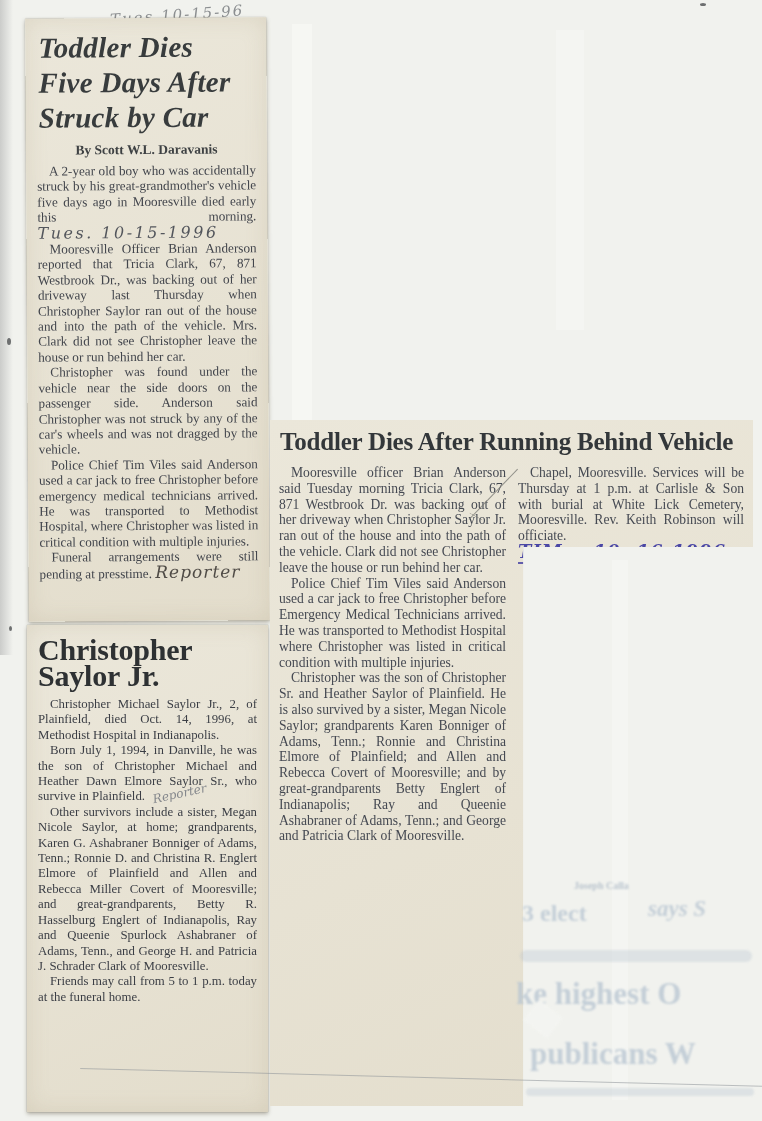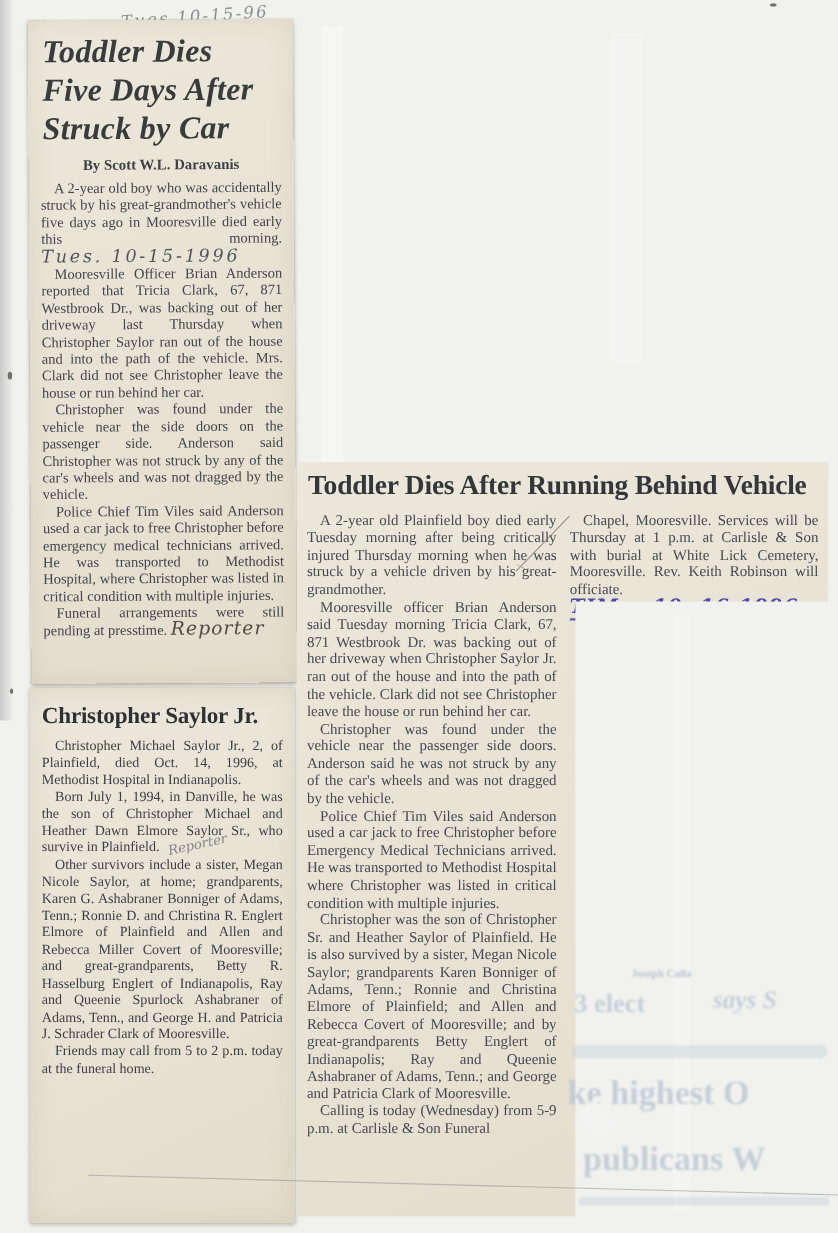--- a/index.html
+++ b/index.html
@@ -25,21 +25,21 @@
   .clip2{left:27px;top:625px;width:241px;height:487px;padding:10px 11px;box-sizing:border-box;}
   .clip3{left:270px;top:420px;width:483px;height:686px;box-sizing:border-box;
          clip-path:polygon(0 0,100% 0,100% 18.5%,52.4% 18.5%,52.4% 100%,0 100%);
          filter:drop-shadow(1px 2px 3px rgba(105,96,76,.4));box-shadow:none;}
 
   .h-main{font-style:italic;font-weight:bold;font-size:29px;line-height:35px;color:#383c3d;
           letter-spacing:.3px;margin:2px 0 7px 2px;}
   .byline{font-weight:bold;font-size:13.5px;text-align:center;color:#3e4143;margin:0 0 5px 0;}
   .bodytxt p{margin:0;text-align:justify;text-indent:12px;}
   .clip1 .bodytxt p{font-size:13.2px;line-height:15.4px;color:#42454c;}
-  .h-obit{font-weight:bold;font-size:21px;line-height:26px;color:#2e3133;letter-spacing:-.2px;margin:2px 0 8px 0;}
+  .h-obit{font-weight:bold;font-size:30px;line-height:26px;color:#2e3133;letter-spacing:-.2px;margin:2px 0 8px 0;}
   .clip2 .bodytxt p{font-weight:normal;font-size:12.8px;line-height:15.4px;color:#3b3e45;}
   .h-right{position:absolute;left:10px;top:8px;width:470px;font-weight:bold;font-size:25px;
            color:#33373a;white-space:nowrap;letter-spacing:-.2px;}
   .col{position:absolute;top:45px;}
   .col1{left:9px;width:227px;}
   .col2{left:248px;width:226px;}
   .clip3 .bodytxt p{font-size:13.6px;line-height:15.8px;color:#454952;}
 
   
   .hand{font-family:"DejaVu Serif",serif;font-style:italic;}
@@ -102,33 +102,30 @@
         <span class="hand hand-reporter1">Reporter</span></p>
     </div>
   </div>
 
   <div class="clip clip2">
     <div class="h-obit">Christopher Saylor Jr.</div>
     <div class="bodytxt">
       <p>Christopher Michael Saylor Jr., 2, of Plainfield, died Oct. 14, 1996, at Methodist Hospital in Indianapolis.</p>
       <p><span>Born July 1, 1994, in Danville, he was the son of Christopher Michael and Heather Dawn Elmore Saylor Sr., who survive in Plainfield.</span><span class="hand hand-reporter2">Reporter</span></p>
       <p>Other survivors include a sister, Megan Nicole Saylor, at home; grandparents, Karen G. Ashabraner Bonniger of Adams, Tenn.; Ronnie D. and Christina R. Englert Elmore of Plainfield and Allen and Rebecca Miller Covert of Mooresville; and great-grandparents, Betty R. Hasselburg Englert of Indianapolis, Ray and Queenie Spurlock Ashabraner of Adams, Tenn., and George H. and Patricia J. Schrader Clark of Mooresville.</p>
-      <p>Friends may call from 5 to 2 p.m. today at the funeral home.</p>
+      <p>Friends may call from 5 to 1 p.m. today at the funeral home.</p>
     </div>
   </div>
 
   <div class="clip clip3">
     <div class="h-right">Toddler Dies After Running Behind Vehicle</div>
     <div class="col col1 bodytxt">
-      <p>A 2-year old Plainfield boy died early Tuesday morning after being critically injured Thursday morning when he was struck by a vehicle driven by his great-grandmother.</p>
       <p>Mooresville officer Brian Anderson said Tuesday morning Tricia Clark, 67, 871 Westbrook Dr. was backing out of her driveway when Christopher Saylor Jr. ran out of the house and into the path of the vehicle. Clark did not see Christopher leave the house or run behind her car.</p>
-      <p>Christopher was found under the vehicle near the passenger side doors. Anderson said he was not struck by any of the car's wheels and was not dragged by the vehicle.</p>
       <p>Police Chief Tim Viles said Anderson used a car jack to free Christopher before Emergency Medical Technicians arrived. He was transported to Methodist Hospital where Christopher was listed in critical condition with multiple injuries.</p>
       <p>Christopher was the son of Christopher Sr. and Heather Saylor of Plainfield. He is also survived by a sister, Megan Nicole Saylor; grandparents Karen Bonniger of Adams, Tenn.; Ronnie and Christina Elmore of Plainfield; and Allen and Rebecca Covert of Mooresville; and by great-grandparents Betty Englert of Indianapolis; Ray and Queenie Ashabraner of Adams, Tenn.; and George and Patricia Clark of Mooresville.</p>
-      <p>Calling is today (Wednesday) from 5-9 p.m. at Carlisle &amp; Son Funeral</p>
     </div>
     <div class="col col2 bodytxt">
       <p><span>Chapel, Mooresville. Services will be Thursday at 1 p.m. at Carlisle &amp; Son with burial at White Lick Cemetery, Mooresville. Rev. Keith Robinson will officiate.</span>
         <span class="hand hand-ink">TIMes 10 -16-1996</span></p>
     </div>
   </div>
 
   <div class="slash slash-main"></div>
   <div class="slash slash-curl"></div>
 

